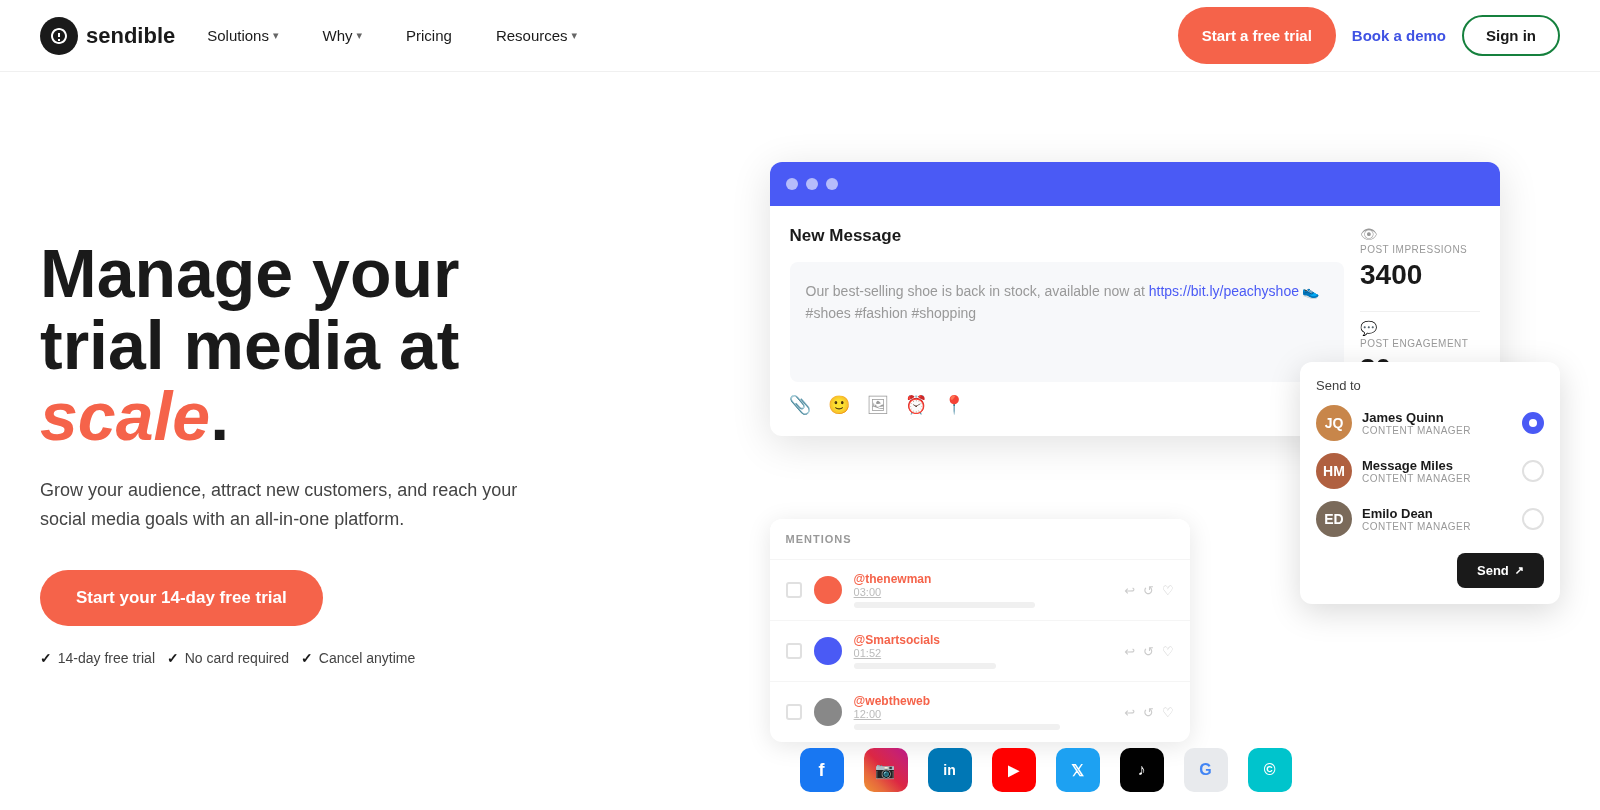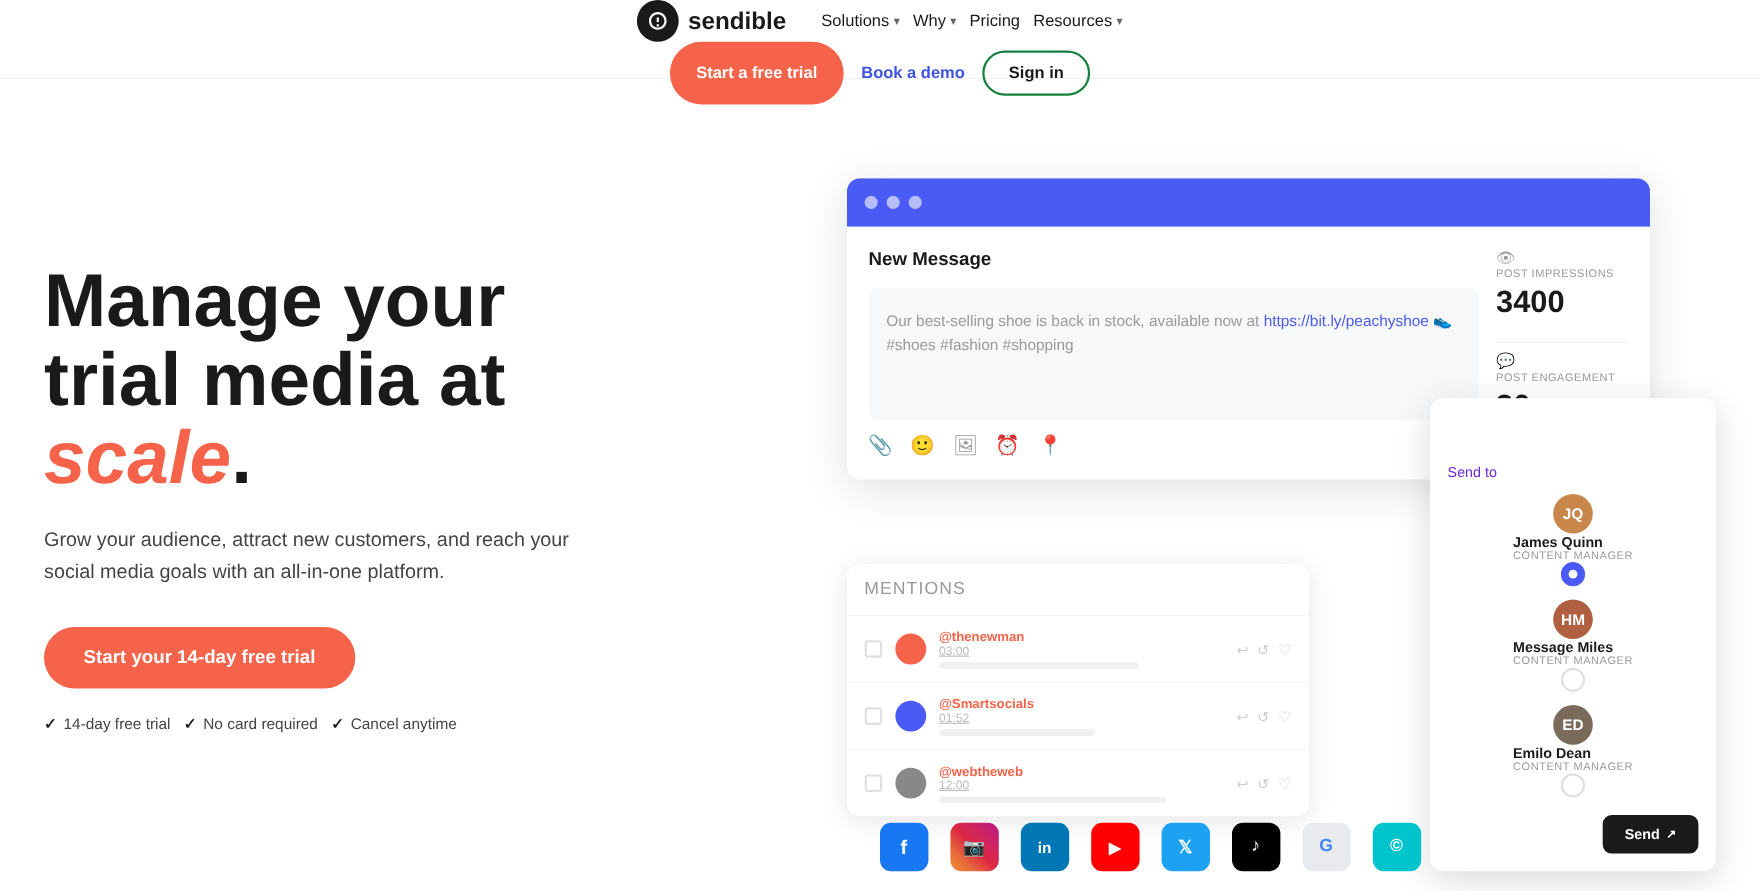--- a/index.html
+++ b/index.html
@@ -2,29 +2,29 @@
 <html><head>
   <meta charset="utf-8">
   <style>
     * { margin: 0; padding: 0; box-sizing: border-box; }
     body { font-family: -apple-system, BlinkMacSystemFont, 'Segoe UI', sans-serif; background: #fff; overflow-x: hidden; }
 
     
     nav {
       display: flex; align-items: center; justify-content: space-between;
       padding: 0 40px; height: 72px; border-bottom: 1px solid #f0f0f0;
-      position: sticky; top: 0; background: #fff; z-index: 100; flex-direction: column;
+      position: sticky; top: 0; background: #fff; z-index: 100;
     }
     .nav-left { display: flex; align-items: center; gap: 32px; }
     .logo { display: flex; align-items: center; gap: 8px; font-size: 22px; font-weight: 700; color: #1a1a1a; }
     .logo-icon {
       width: 38px; height: 38px; background: #1a1a1a; border-radius: 50%;
       display: flex; align-items: center; justify-content: center; color: #fff; font-size: 18px;
     }
-    .nav-links { display: flex; align-items: flex-end; gap: 12px; }
+    .nav-links { display: flex; align-items: flex-end; gap: 44px; }
     .nav-link { font-size: 15px; font-weight: 500; color: #1a1a1a; text-decoration: none; display: flex; align-items: center; gap: 4px; cursor: pointer; }
     .nav-link .arrow { font-size: 11px; color: #666; }
     .nav-right { display: flex; align-items: center; gap: 16px; }
     .btn-trial {
       background: #f5634a; color: #fff; border: none; padding: 20px 24px;
       border-radius: 30px; font-size: 15px; font-weight: 600; cursor: pointer;
     }
     .btn-demo {
       background: transparent; color: #3f52e3; border: none;
       font-size: 15px; font-weight: 600; cursor: pointer;
@@ -81,22 +81,22 @@
     .stat-value { font-size: 28px; font-weight: 700; color: #1a1a1a; }
     .stat-divider { height: 1px; background: #f0f0f0; margin: 8px 0; }
 
     
     .send-to-panel {
       position: absolute; right: 0; top: 200px;
       background: #fff; border-radius: 12px;
       box-shadow: 0 8px 32px rgba(0,0,0,0.15);
       width: 260px; padding: 16px;
     }
-    .send-to-label { font-size: 13px; color: #6d28d9; margin-bottom: 12px; margin-top: 44px; }
-    .person-row { display: flex; align-items: center; margin-bottom: 12px; flex-direction: column; }
+    .send-to-label { font-size: 13px; color: #404040; margin-bottom: 12px; }
+    .person-row { display: flex; align-items: center; gap: 10px; margin-bottom: 12px; }
     .avatar {
       width: 36px; height: 36px; border-radius: 50%; flex-shrink: 0;
       display: flex; align-items: center; justify-content: center;
       font-size: 14px; font-weight: 700; color: #fff;
     }
     .person-info { flex: 1; }
     .person-name { font-size: 13px; font-weight: 600; color: #1a1a1a; }
     .person-role { font-size: 10px; color: #999; text-transform: uppercase; letter-spacing: 0.5px; }
     .radio-btn {
       width: 22px; height: 22px; border-radius: 50%; border: 2px solid #e0e0e0;
@@ -112,21 +112,21 @@
     .send-btn .send-arrow { font-size: 11px; }
 
     
     .mentions-panel {
       position: absolute; bottom: 0; left: 0;
       background: #fff; border-radius: 12px;
       box-shadow: 0 4px 24px rgba(0,0,0,0.10);
       width: 420px; padding: 0;
       overflow: hidden;
     }
-    .mentions-header { padding: 14px 16px; font-size: 16px; font-weight: 400; color: #999; text-transform: uppercase; letter-spacing: 1px; background: #fff; }
+    .mentions-header { padding: 14px 16px; font-size: 11px; font-weight: 700; color: #999; text-transform: uppercase; letter-spacing: 1px; background: #fff; }
     .mention-row { display: flex; align-items: center; gap: 12px; padding: 12px 16px; border-top: 1px solid #f5f5f5; }
     .mention-check { width: 16px; height: 16px; border: 2px solid #e0e0e0; border-radius: 3px; flex-shrink: 0; }
     .mention-avatar { width: 28px; height: 28px; border-radius: 50%; flex-shrink: 0; }
     .mention-info { flex: 1; }
     .mention-name { font-size: 12px; font-weight: 600; color: #f5634a; }
     .mention-time { font-size: 11px; color: #bbb; text-decoration: underline; }
     .mention-bar { height: 6px; background: #f0f0f0; border-radius: 3px; margin-top: 4px; }
     .mention-actions { display: flex; gap: 8px; color: #ccc; font-size: 13px; }
 
     

